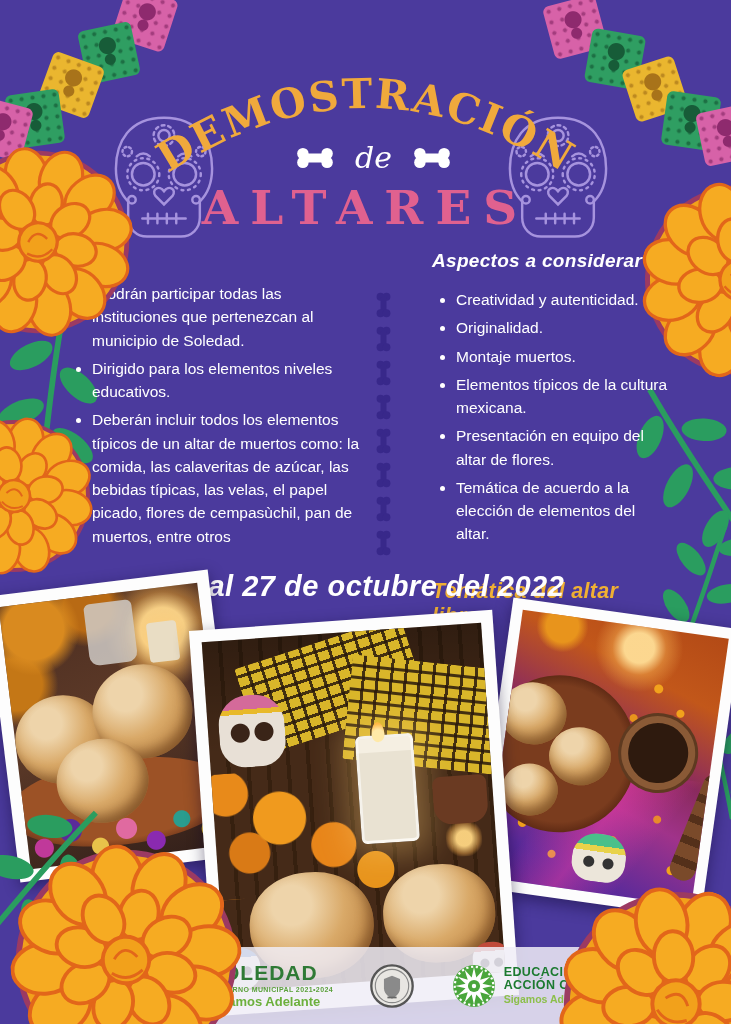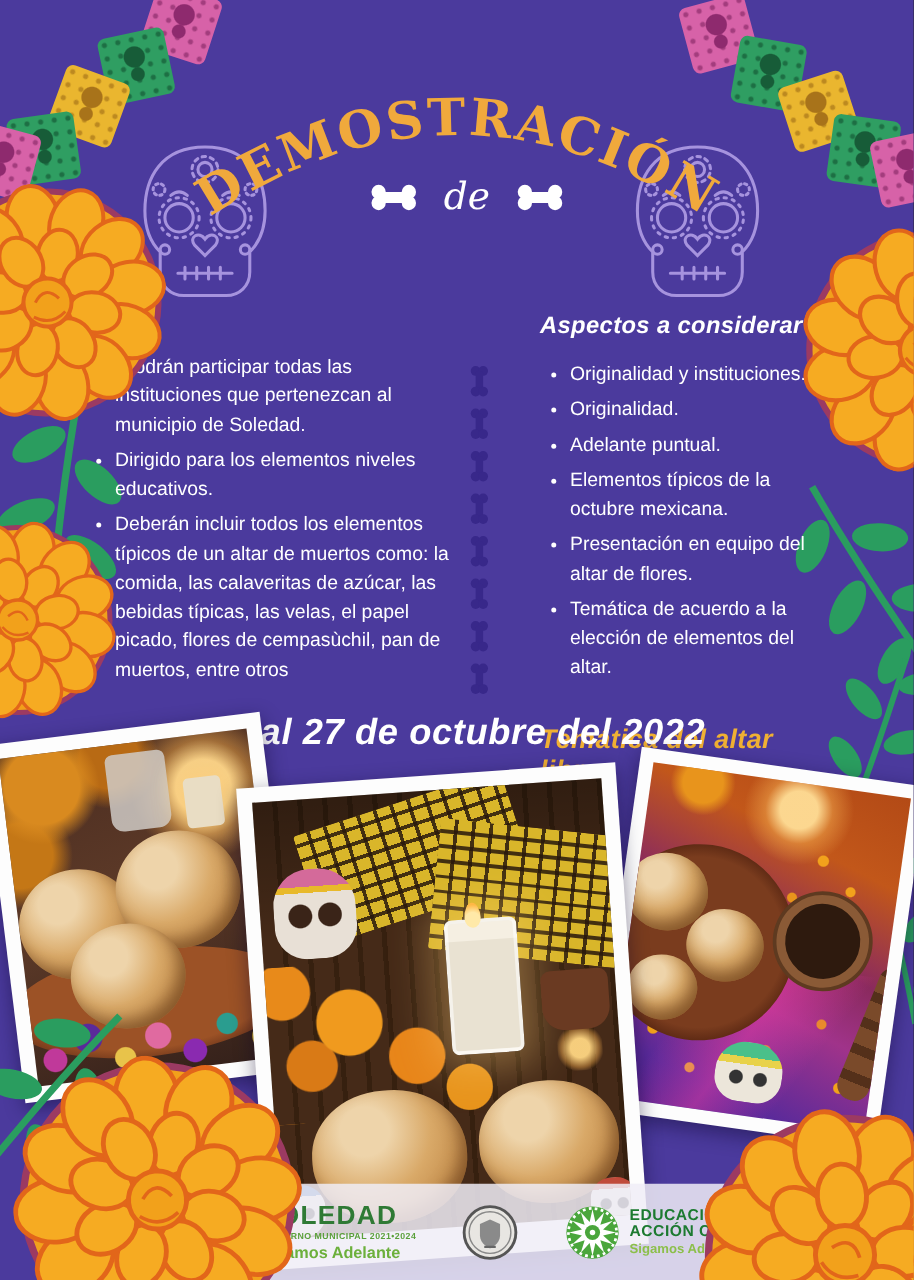--- a/index.html
+++ b/index.html
@@ -306,20 +306,21 @@
   </svg>
   <div class="subtitle-row">
     <svg class="bone-white" fill="currentColor">
         <use href="#bone-h"></use>
       </svg>
     <span class="de">de</span>
     <svg class="bone-white" fill="currentColor">
         <use href="#bone-h"></use>
       </svg>
   </div>
+  <div class="title-bottom">ALTARES</div>
 
   <div class="columns">
     <div class="col-left">
       <h3 class="col-heading">Bases</h3>
       <ul class="bullets">
         <li>¡Podrán participar todas las instituciones que pertenezcan al municipio de Soledad.</li>
         <li>Dirigido para los elementos niveles educativos.</li>
         <li>Deberán incluir todos los elementos típicos de un altar de muertos como: la comida, las calaveritas de azúcar, las bebidas típicas, las velas, el papel picado, flores de cempasùchil, pan de muertos, entre otros</li>
       </ul>
     </div>
@@ -345,24 +346,24 @@
       <svg fill="currentColor">
           <use href="#bone-v"></use>
         </svg>
       <svg fill="currentColor">
           <use href="#bone-v"></use>
         </svg>
     </div>
     <div class="col-right">
       <h3 class="col-heading">Aspectos a considerar</h3>
       <ul class="bullets">
-        <li>Originalidad y instituciones.</li>
+        <li>Creatividad y autenticidad.</li>
         <li>Originalidad.</li>
-        <li>Adelante puntual.</li>
-        <li>Elementos típicos de la octubre mexicana.</li>
+        <li>Montaje muertos.</li>
+        <li>Elementos típicos de la cultura mexicana.</li>
         <li>Presentación en equipo del altar de flores.</li>
         <li>Temática de acuerdo a la elección de elementos del altar.</li>
       </ul>
       <div class="tagline">Temática del altar libre</div>
     </div>
   </div>
 
   <div class="date">25 al 27 de octubre del 2022</div>
 
   <div class="polaroid polaroid-left">

